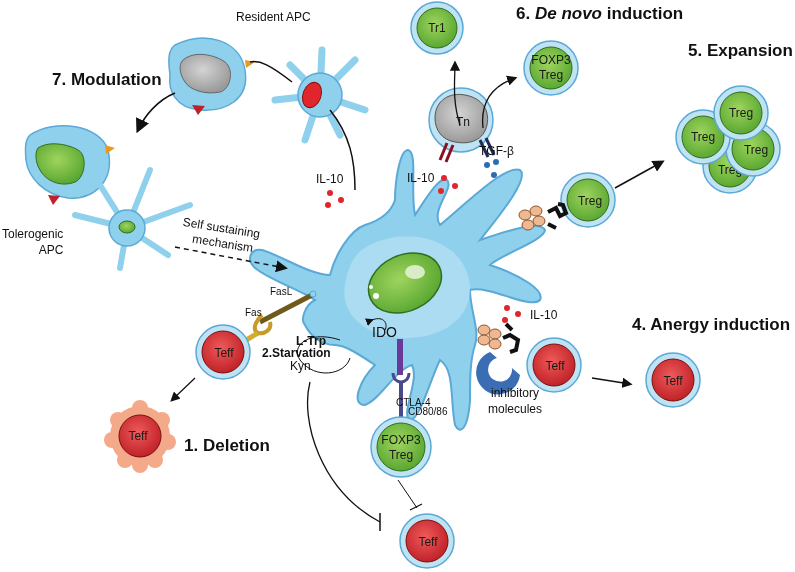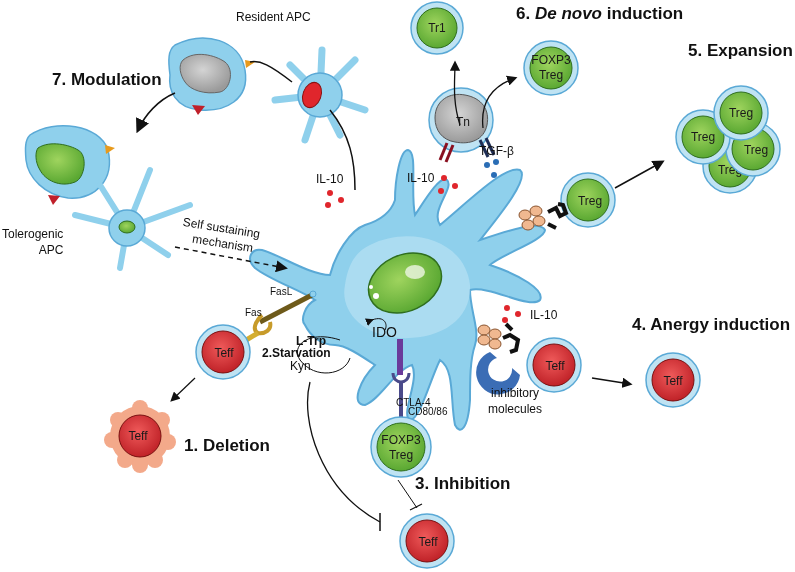--- a/index.html
+++ b/index.html
@@ -285,14 +285,13 @@
 <div class="lbl tiny" style="left:270px;top:286px;">FasL</div>
 <div class="lbl tiny" style="left:245px;top:307px;">Fas</div>
 <div class="lbl small" style="left:296px;top:334px;font-weight:bold;">L-Trp</div>
 <div class="lbl small" style="left:262px;top:346px;font-weight:bold;">2.Starvation</div>
 <div class="lbl small" style="left:290px;top:359px;">Kyn</div>
 <div class="lbl med" style="left:372px;top:324px;">IDO</div>
 <div class="lbl tiny" style="left:408px;top:362px;margin-top:44px;">CD80/86</div>
 <div class="lbl tiny" style="left:396px;top:397px;">CTLA-4</div>
 
 <div class="lbl title" style="left:184px;top:436px;"><span>1.</span> <span>Deletion</span></div>
-<div class="lbl title" style="left:415px;top:474px;"><span>3.</span> <span>Inhibition</span></div>
 </div>
 
 </body></html>

